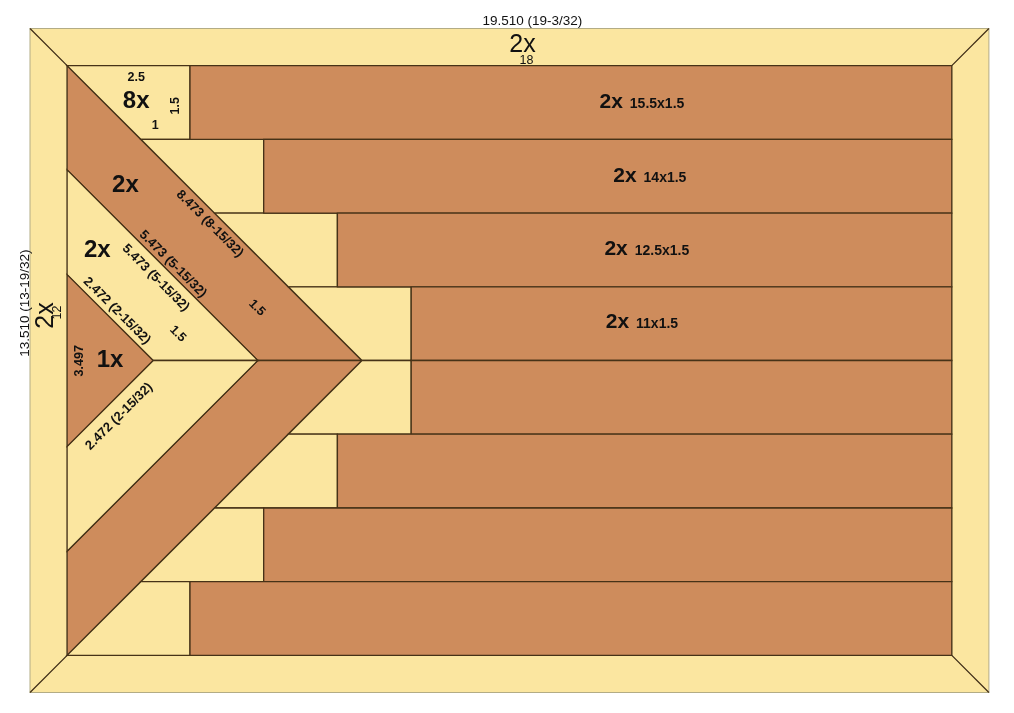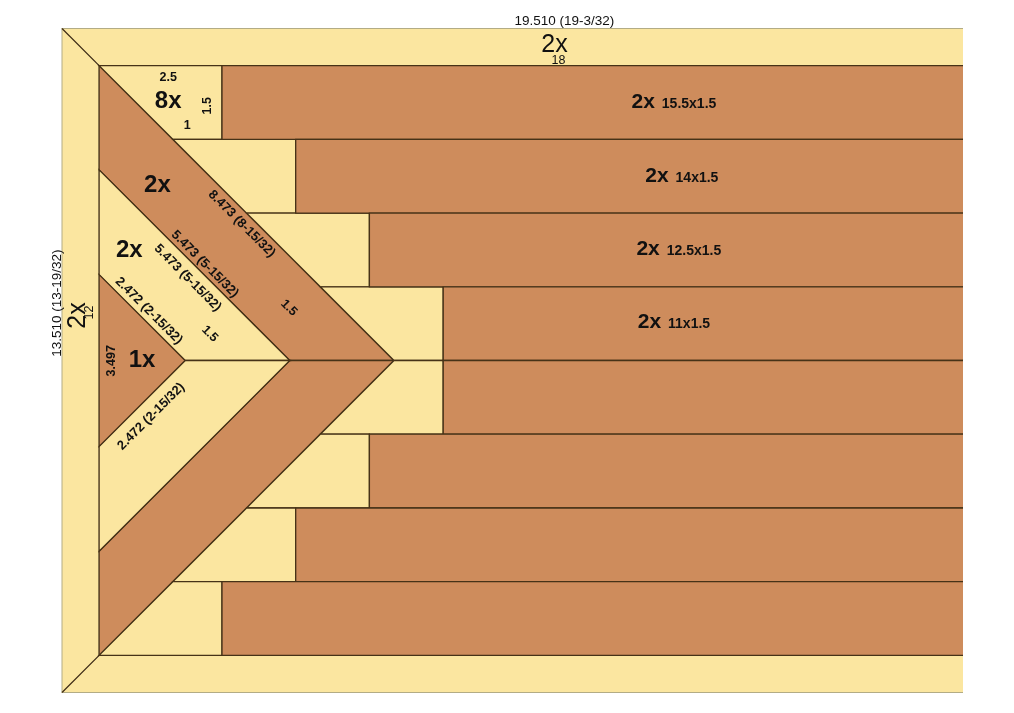--- a/index.html
+++ b/index.html
@@ -1,17 +1,17 @@
 <!DOCTYPE html>
 <html><head>
 <meta charset="utf-8">
 <style>
   html,body{margin:0;padding:0;background:#ffffff;}
-  .stage{position:relative;width:931px;height:713px;background:#ffffff;overflow:hidden;
-         font-family:"Liberation Sans",sans-serif;margin-left:32px;}
+  .stage{position:relative;width:1014px;height:713px;background:#ffffff;overflow:hidden;
+         font-family:"Liberation Sans",sans-serif;}
   svg{display:block;}
   svg text{font-family:"Liberation Sans",sans-serif;fill:#111111;}
   .piece{stroke:#463217;stroke-width:1.3;stroke-linejoin:miter;}
   .frame-piece{stroke:#b3ac85;stroke-width:1;}
   .miter{stroke:#463217;stroke-width:1.2;}
 </style>
 </head>
 <body>
 
 <div class="stage">

